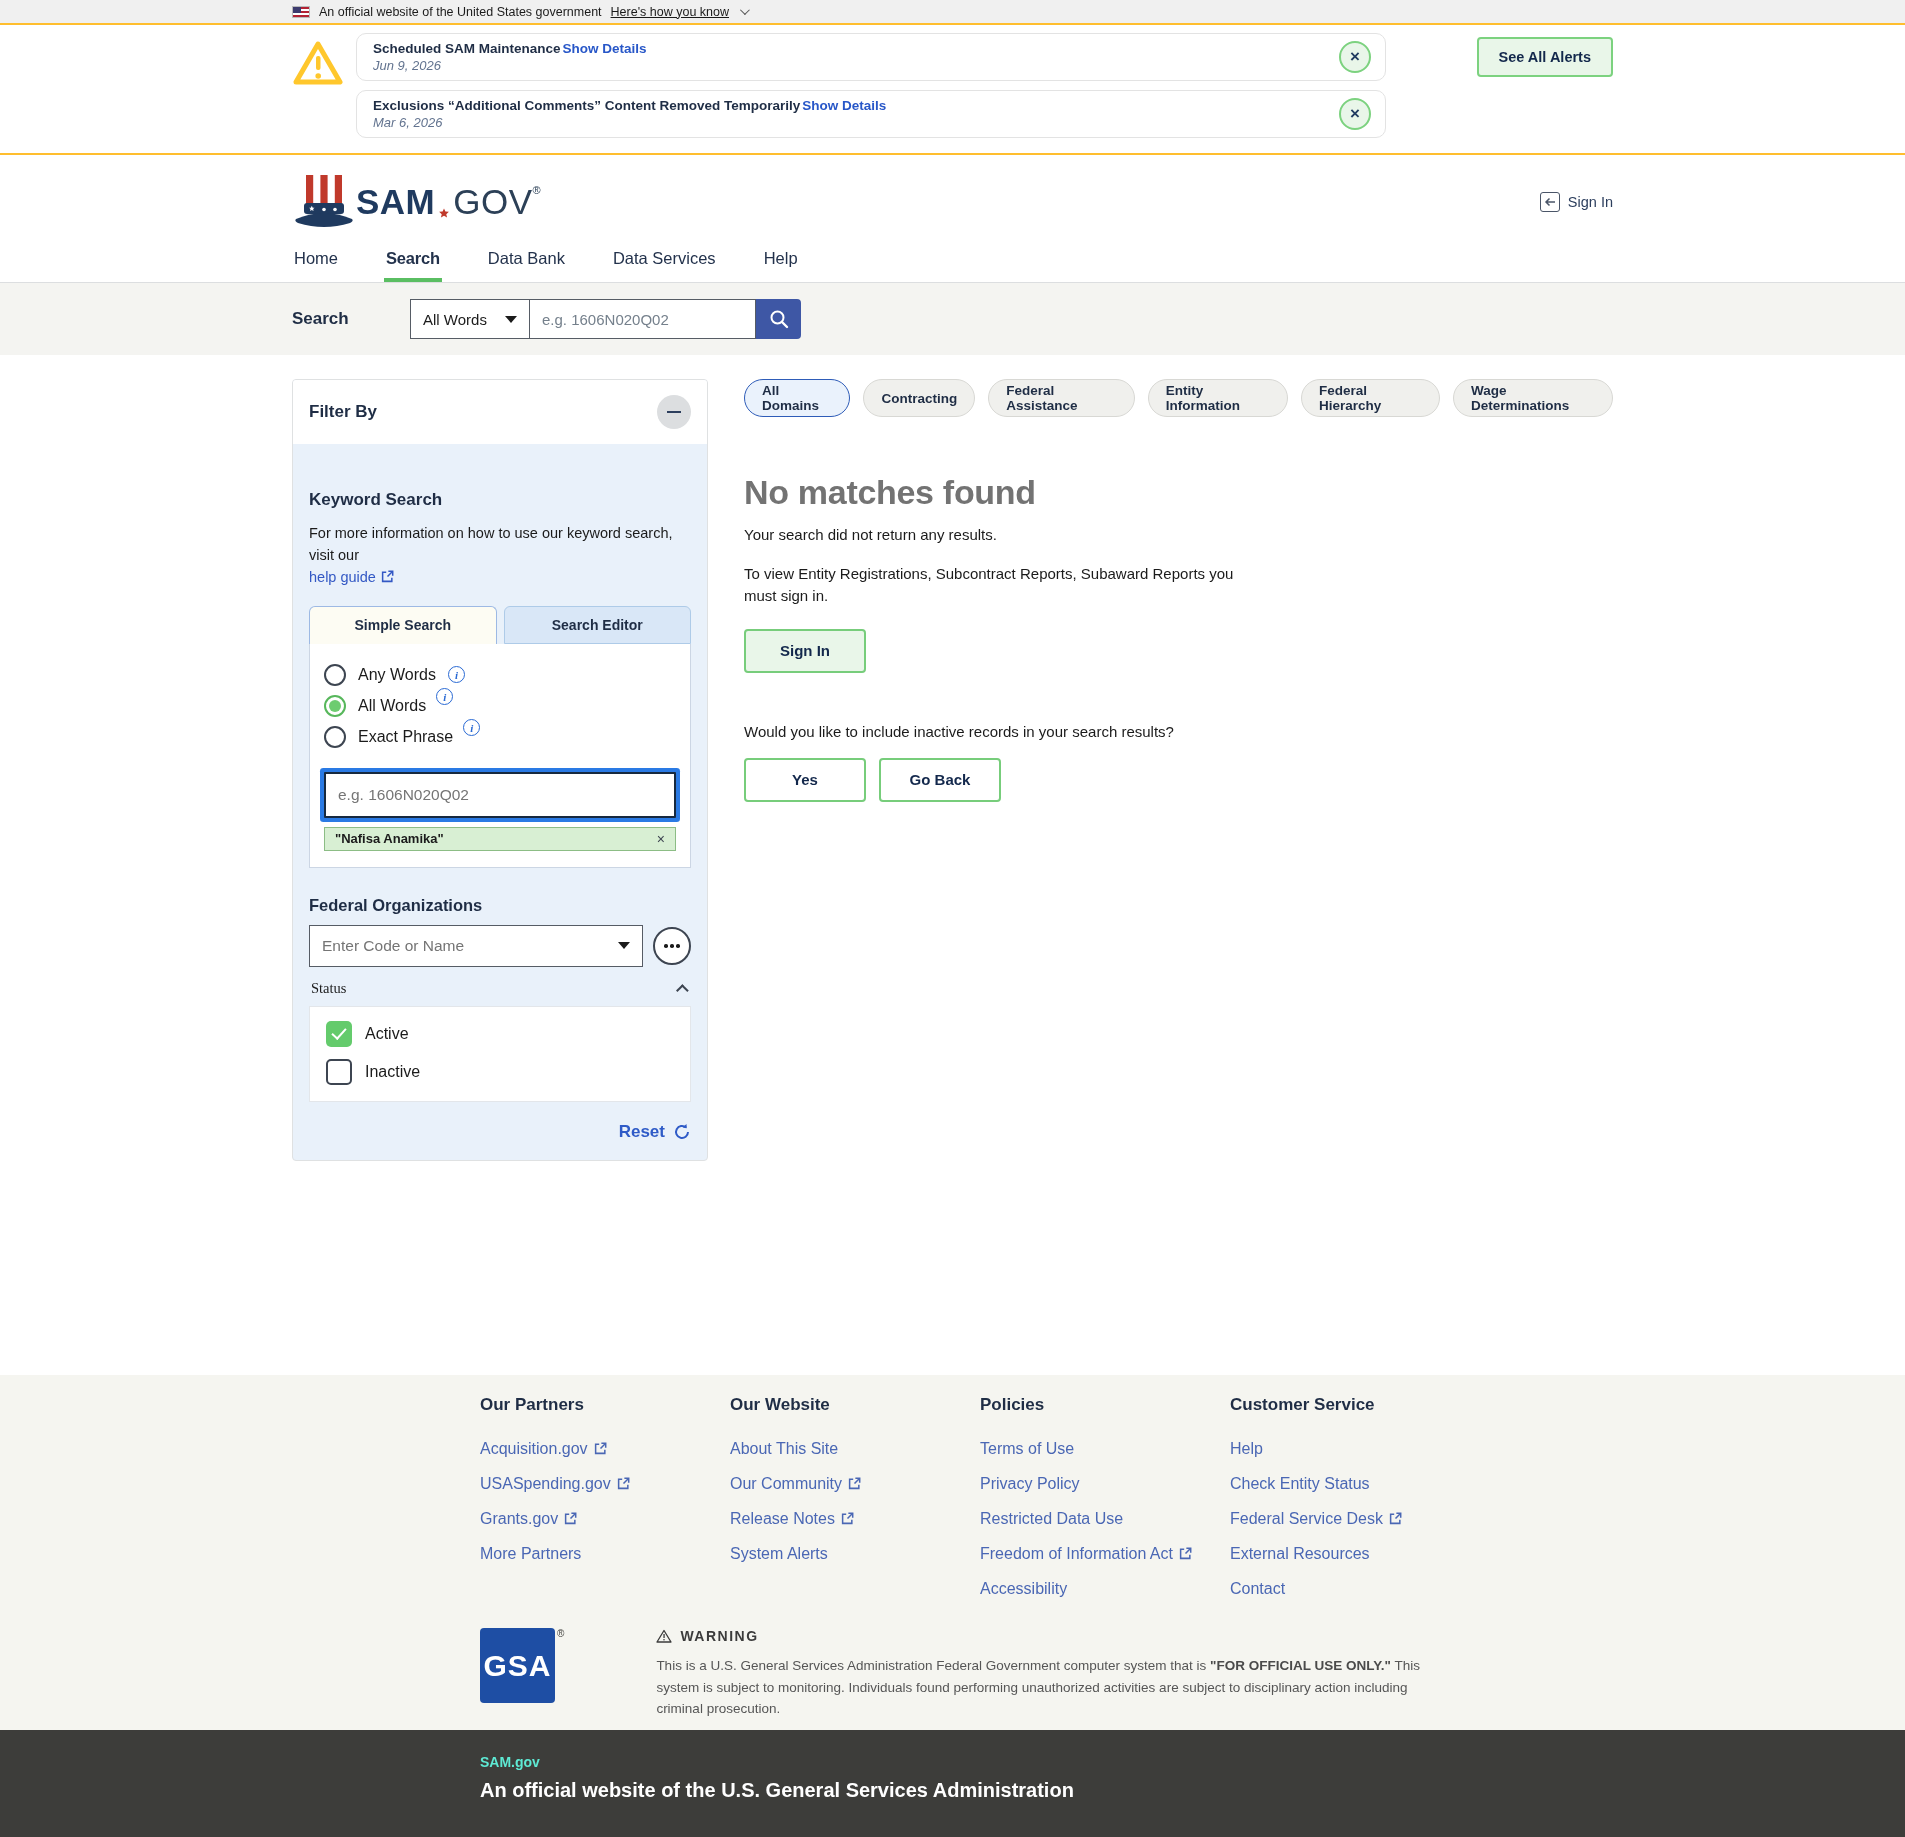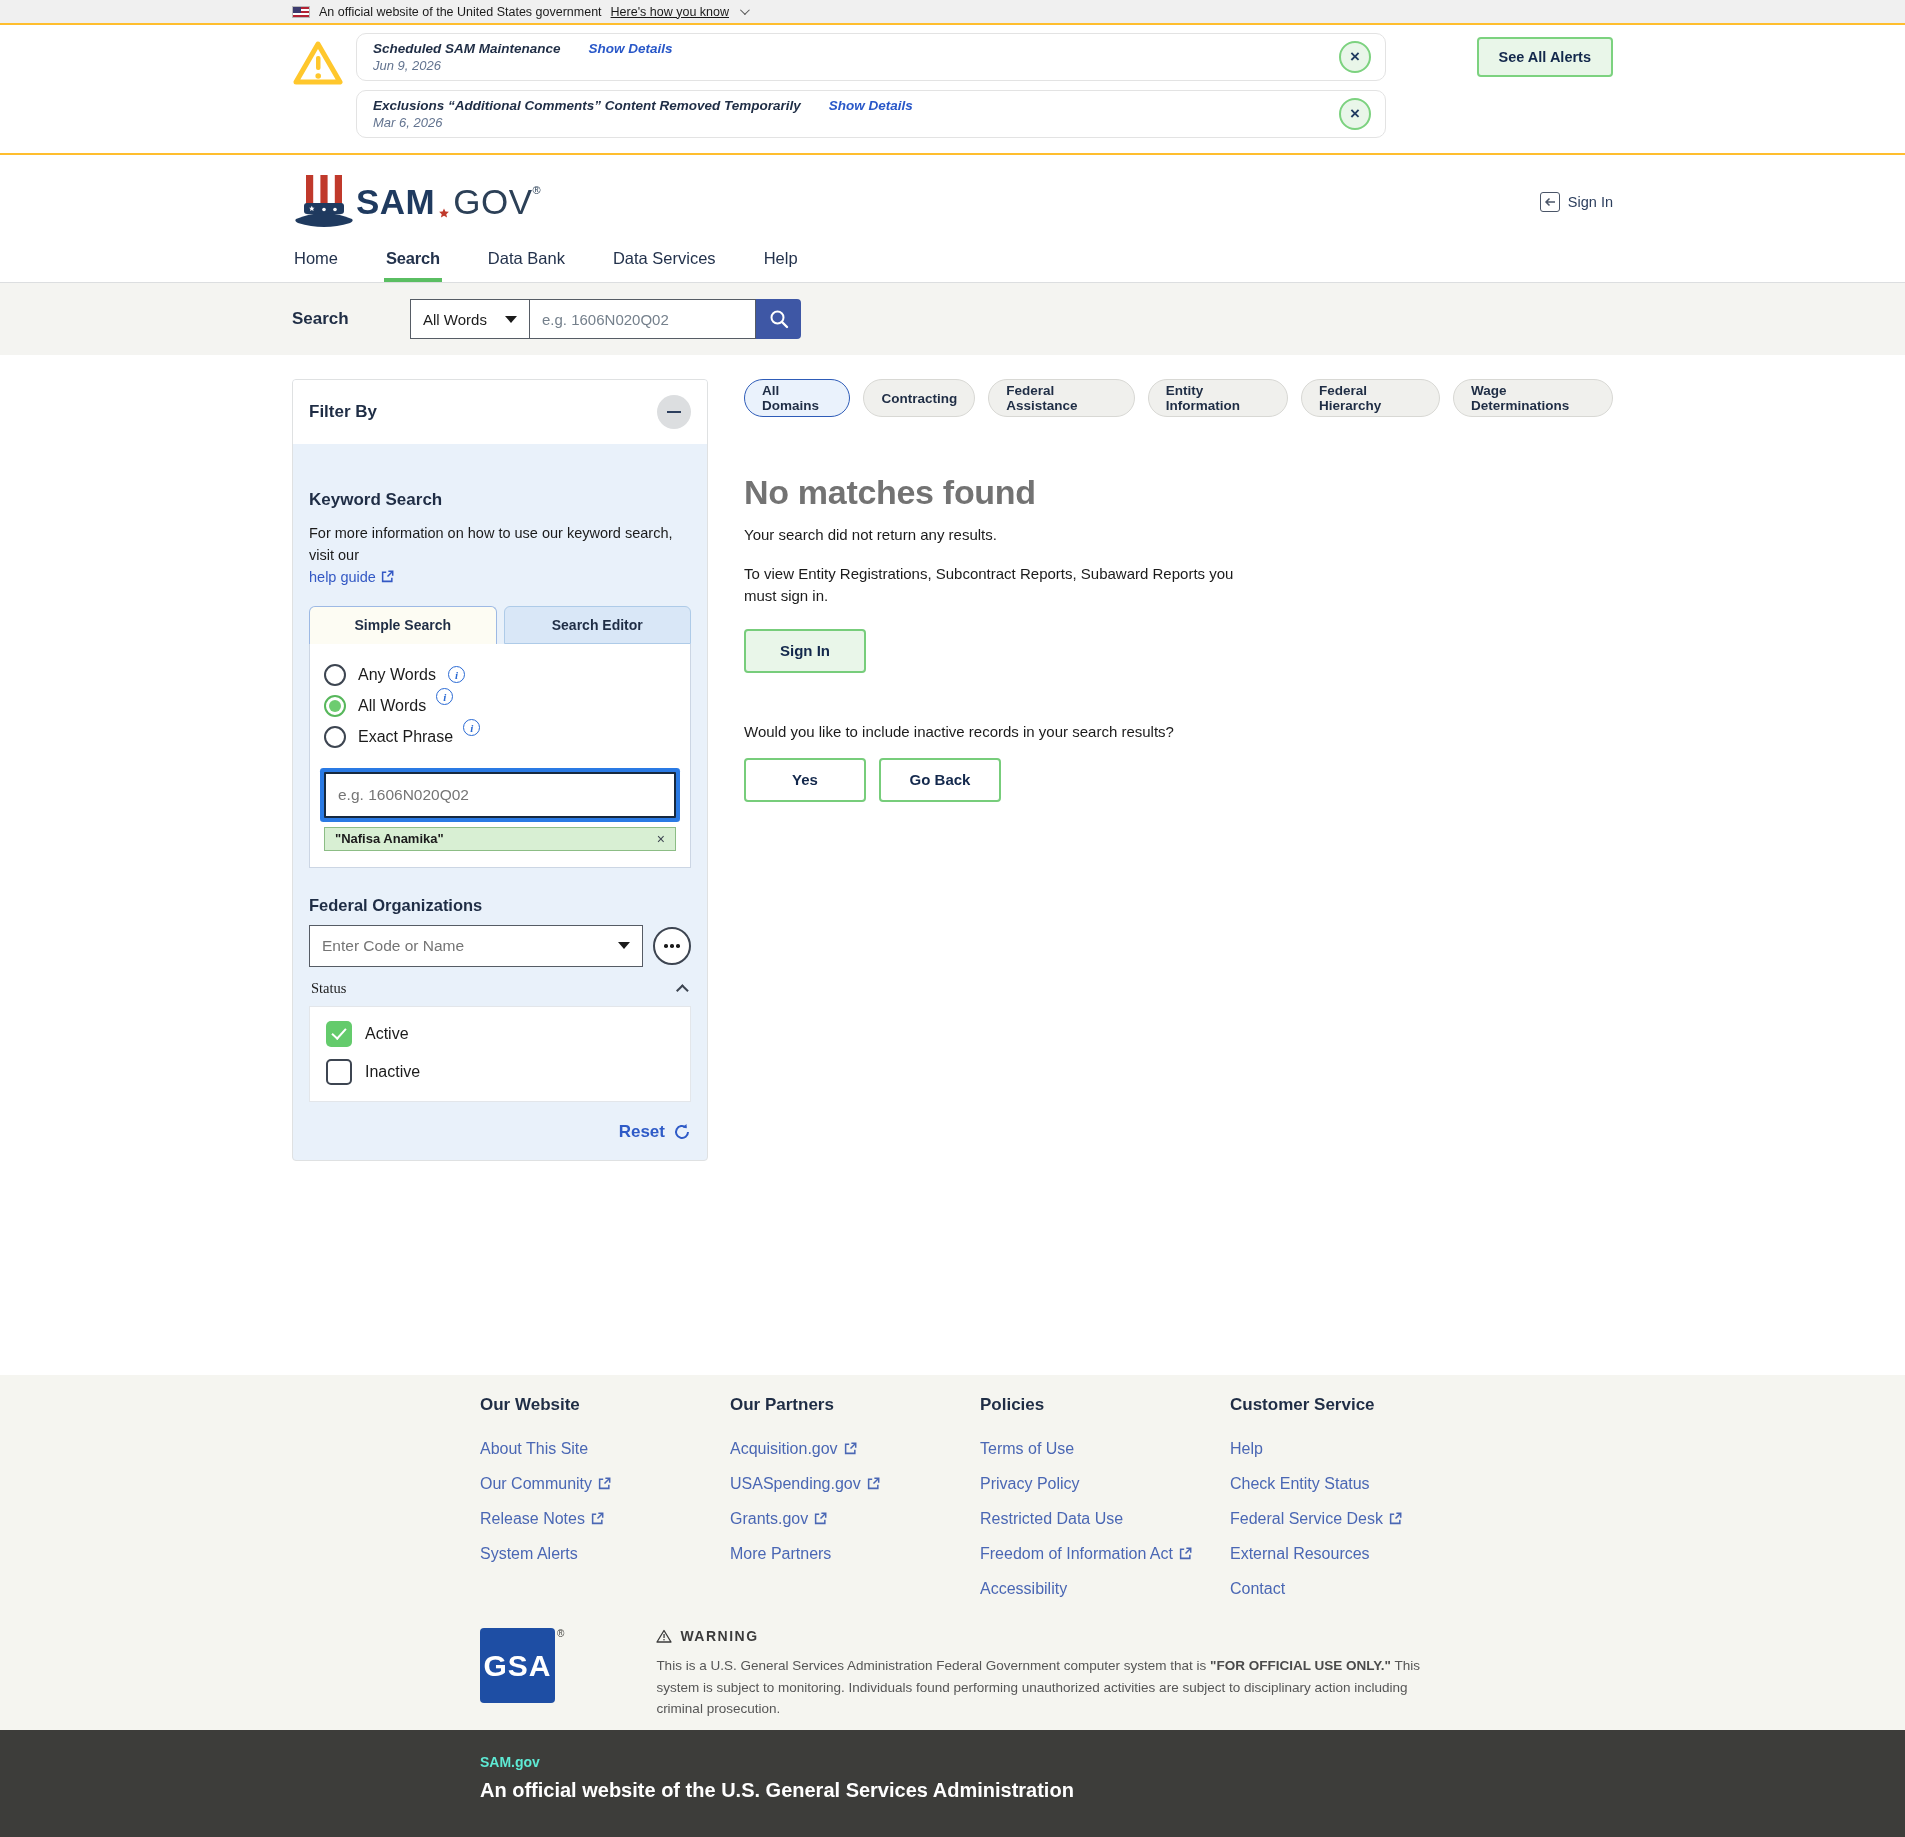--- a/index.html
+++ b/index.html
@@ -18,21 +18,21 @@
     background:repeating-linear-gradient(#b22234 0 2px,#fff 2px 4px); border:0.5px solid #bbb; }
   .flag::before { content:""; position:absolute; left:0; top:0; width:8px; height:6px; background:#3c3b6e; }
   .how-link { color:#1b1b1b; text-decoration:underline; cursor:pointer; }
   .chev-down { display:inline-block; width:7px; height:7px; border-right:1.5px solid #555; border-bottom:1.5px solid #555; transform:rotate(45deg) translateY(-2px); margin-left:2px; }
 
   
   .alerts { background:#fff; border-bottom:2px solid #ffbe2e; height:130px; flex:0 0 auto; }
   .alerts .container { display:grid; grid-template-columns:64px 1030px 1fr; padding-top:8px; }
   .warn-tri { grid-row:1 / span 2; align-self:start; margin-top:6px; }
   .alert-card { position:relative; border:1px solid #e3e3e3; border-radius:10px; padding:7px 60px 7px 16px; margin-bottom:9px; background:#fff; }
-  .alert-title-row { display:flex; gap:28px; align-items:flex-start;font-style:italic; }
+  .alert-title-row { display:flex; gap:2px; align-items:flex-start; }
   .alert-title { font-weight:bold; font-size:13.5px; color:#1f2d45; }
   .alert-details { font-weight:bold; font-size:13.5px; color:#2857c8; cursor:pointer; text-decoration:none; }
   .alert-date { font-style:italic; font-size:13px; color:#62738f; margin-top:2px; }
   .alert-close { position:absolute; right:14px; top:50%; transform:translateY(-50%);
     width:32px; height:32px; border-radius:50%; background:#e9f6e9; border:2px solid #7cd27f;
     color:#1f3a5f; font-size:17px; font-weight:bold; line-height:28px; text-align:center; cursor:pointer; }
   .see-all { justify-self:end; align-self:start; margin-top:4px; height:40px; padding:0 20px;
     background:#e9f6e9; border:2px solid #7cd27f; border-radius:4px;
     font-weight:bold; font-size:14.5px; color:#13284c; cursor:pointer; font-family:inherit; }
 
@@ -360,20 +360,50 @@
         <button class="btn-outline-green">Go Back</button>
       </div>
     </div>
 
   </div>
 </div>
 
 <div class="footer">
   <div class="footer-cols">
     <div class="f-col">
+      <div class="f-head">Our Partners</div>
+      <a class="f-link">
+          <span>Acquisition.gov</span>
+        <svg class="ext-icon" width="13" height="13" viewBox="0 0 12 12">
+            <path d="M10 7.2 V10.5 H1.5 V2 H4.8" fill="none" stroke="#4a67b4" stroke-width="1.4"></path>
+            <path d="M6.8 1.2 H10.8 V5.2" fill="none" stroke="#4a67b4" stroke-width="1.4"></path>
+            <path d="M10.6 1.4 L6 6" stroke="#4a67b4" stroke-width="1.4"></path>
+          </svg>
+        </a>
+      <a class="f-link">
+          <span>USASpending.gov</span>
+        <svg class="ext-icon" width="13" height="13" viewBox="0 0 12 12">
+            <path d="M10 7.2 V10.5 H1.5 V2 H4.8" fill="none" stroke="#4a67b4" stroke-width="1.4"></path>
+            <path d="M6.8 1.2 H10.8 V5.2" fill="none" stroke="#4a67b4" stroke-width="1.4"></path>
+            <path d="M10.6 1.4 L6 6" stroke="#4a67b4" stroke-width="1.4"></path>
+          </svg>
+        </a>
+      <a class="f-link">
+          <span>Grants.gov</span>
+        <svg class="ext-icon" width="13" height="13" viewBox="0 0 12 12">
+            <path d="M10 7.2 V10.5 H1.5 V2 H4.8" fill="none" stroke="#4a67b4" stroke-width="1.4"></path>
+            <path d="M6.8 1.2 H10.8 V5.2" fill="none" stroke="#4a67b4" stroke-width="1.4"></path>
+            <path d="M10.6 1.4 L6 6" stroke="#4a67b4" stroke-width="1.4"></path>
+          </svg>
+        </a>
+      <a class="f-link">
+          <span>More Partners</span>
+        </a>
+    </div>
+    <div class="f-col">
       <div class="f-head">Our Website</div>
       <a class="f-link">
           <span>About This Site</span>
         </a>
       <a class="f-link">
           <span>Our Community</span>
         <svg class="ext-icon" width="13" height="13" viewBox="0 0 12 12">
             <path d="M10 7.2 V10.5 H1.5 V2 H4.8" fill="none" stroke="#4a67b4" stroke-width="1.4"></path>
             <path d="M6.8 1.2 H10.8 V5.2" fill="none" stroke="#4a67b4" stroke-width="1.4"></path>
             <path d="M10.6 1.4 L6 6" stroke="#4a67b4" stroke-width="1.4"></path>
@@ -382,50 +412,20 @@
       <a class="f-link">
           <span>Release Notes</span>
         <svg class="ext-icon" width="13" height="13" viewBox="0 0 12 12">
             <path d="M10 7.2 V10.5 H1.5 V2 H4.8" fill="none" stroke="#4a67b4" stroke-width="1.4"></path>
             <path d="M6.8 1.2 H10.8 V5.2" fill="none" stroke="#4a67b4" stroke-width="1.4"></path>
             <path d="M10.6 1.4 L6 6" stroke="#4a67b4" stroke-width="1.4"></path>
           </svg>
         </a>
       <a class="f-link">
           <span>System Alerts</span>
-        </a>
-    </div>
-    <div class="f-col">
-      <div class="f-head">Our Partners</div>
-      <a class="f-link">
-          <span>Acquisition.gov</span>
-        <svg class="ext-icon" width="13" height="13" viewBox="0 0 12 12">
-            <path d="M10 7.2 V10.5 H1.5 V2 H4.8" fill="none" stroke="#4a67b4" stroke-width="1.4"></path>
-            <path d="M6.8 1.2 H10.8 V5.2" fill="none" stroke="#4a67b4" stroke-width="1.4"></path>
-            <path d="M10.6 1.4 L6 6" stroke="#4a67b4" stroke-width="1.4"></path>
-          </svg>
-        </a>
-      <a class="f-link">
-          <span>USASpending.gov</span>
-        <svg class="ext-icon" width="13" height="13" viewBox="0 0 12 12">
-            <path d="M10 7.2 V10.5 H1.5 V2 H4.8" fill="none" stroke="#4a67b4" stroke-width="1.4"></path>
-            <path d="M6.8 1.2 H10.8 V5.2" fill="none" stroke="#4a67b4" stroke-width="1.4"></path>
-            <path d="M10.6 1.4 L6 6" stroke="#4a67b4" stroke-width="1.4"></path>
-          </svg>
-        </a>
-      <a class="f-link">
-          <span>Grants.gov</span>
-        <svg class="ext-icon" width="13" height="13" viewBox="0 0 12 12">
-            <path d="M10 7.2 V10.5 H1.5 V2 H4.8" fill="none" stroke="#4a67b4" stroke-width="1.4"></path>
-            <path d="M6.8 1.2 H10.8 V5.2" fill="none" stroke="#4a67b4" stroke-width="1.4"></path>
-            <path d="M10.6 1.4 L6 6" stroke="#4a67b4" stroke-width="1.4"></path>
-          </svg>
-        </a>
-      <a class="f-link">
-          <span>More Partners</span>
         </a>
     </div>
     <div class="f-col">
       <div class="f-head">Policies</div>
       <a class="f-link">
           <span>Terms of Use</span>
         </a>
       <a class="f-link">
           <span>Privacy Policy</span>
         </a>

